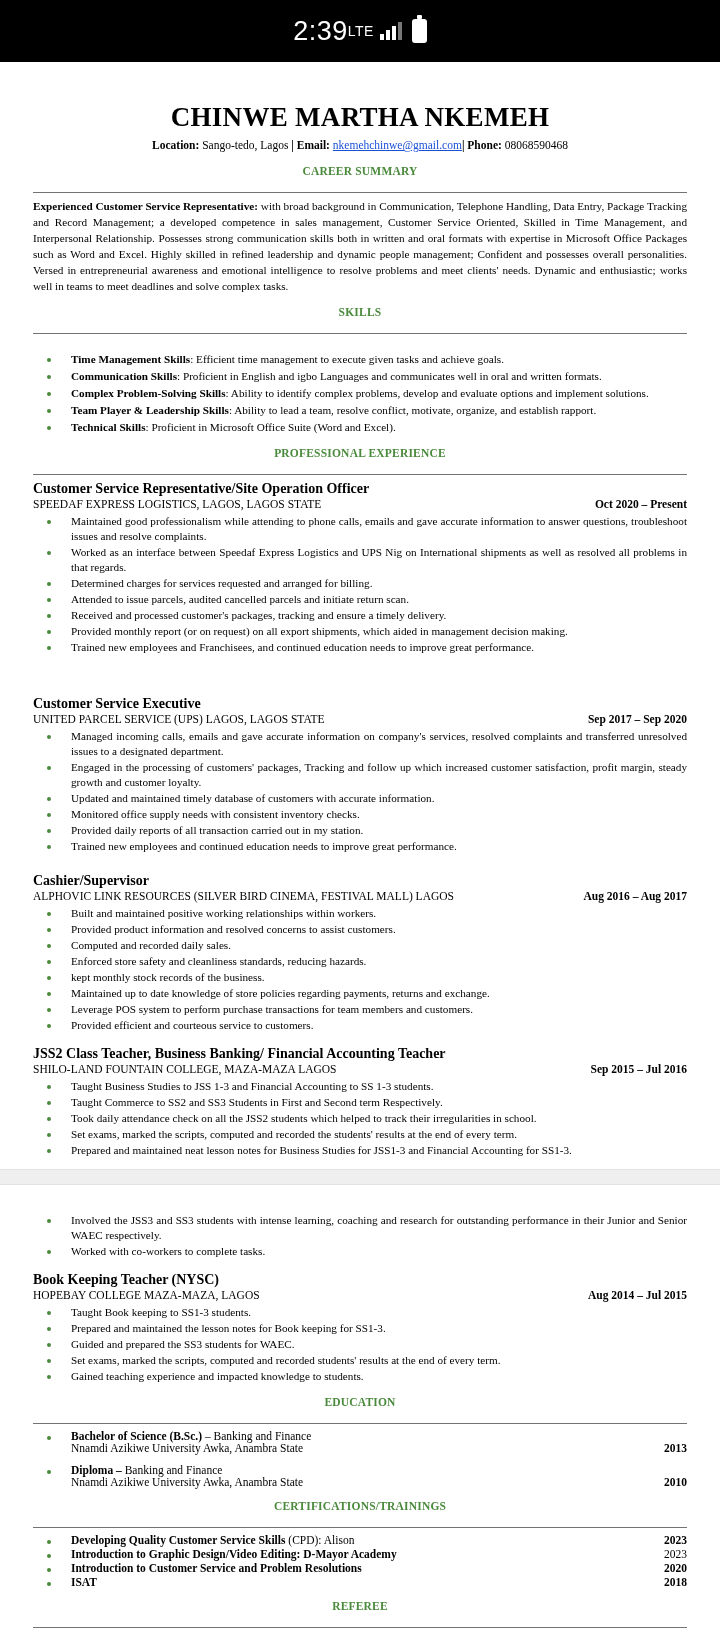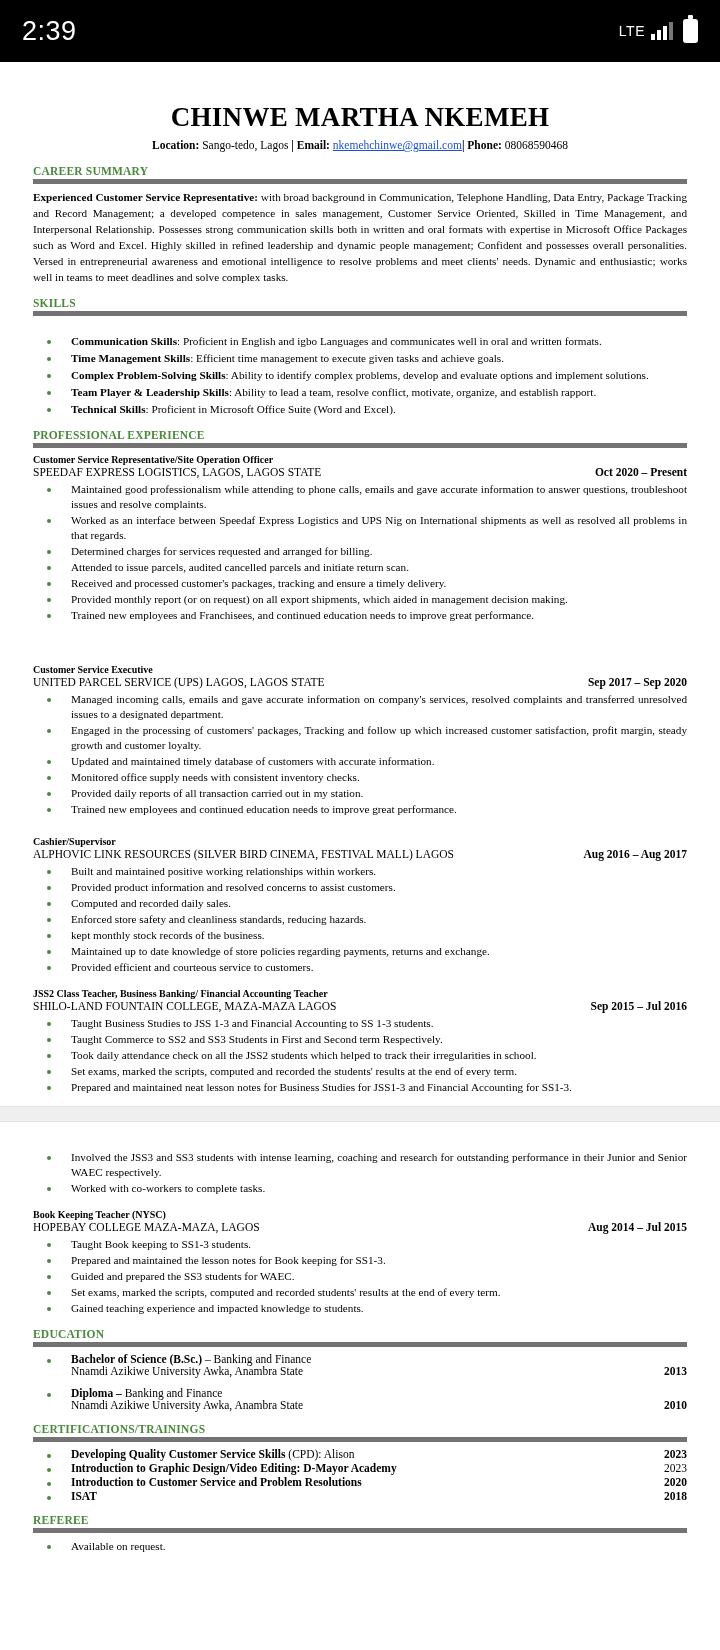--- a/index.html
+++ b/index.html
@@ -11,21 +11,21 @@
     font-family: "Liberation Serif", serif;
     overflow: hidden;
   }
 
   
   .statusbar {
     height: 62px;
     background: #000000;
     display: flex;
     align-items: center;
-    justify-content: space-between;
+    justify-content: center;
     padding: 0 22px;
     color: #ffffff;
   }
   .status-time {
     font-family: "Liberation Sans", sans-serif;
     font-size: 27px;
     font-weight: 400;
     letter-spacing: .5px;
   }
   .status-right {
@@ -102,24 +102,25 @@
     margin-bottom: 14px;
   }
   .contact b { font-weight: bold; margin-top: 28px; }
   .contact a { color: #1a4fd6; text-decoration: underline; }
 
   .section-head {
     color: #4a8a3c;
     font-weight: bold;
     font-size: 11.5px;
     letter-spacing: .2px;
-    border-bottom: 5px solid #737373;
-    padding-bottom: 2px;
+    border-bottom: 1px solid #737373;
+    padding-bottom: 15px;
     margin-top: 12px;
     margin-bottom: 6px;
+    text-align: center;
   }
 
   .summary {
     font-size: 11.2px;
     line-height: 1.42;
     text-align: justify;
     color: #000;
   }
   .summary b { font-weight: bold; }
 
@@ -146,21 +147,21 @@
     background: #4a8a3c;
     border-radius: 50%;
   }
   ul.bullets li b { font-weight: bold; }
 
   ul.skills li { padding-left: 38px; margin-bottom: 2px; }
 
   .job { margin-top: 4px; }
   .job-title {
     font-weight: bold;
-    font-size: 10px;
+    font-size: 14px;
     color: #000;
     margin-bottom: 1px;
   }
   .job-line {
     display: flex;
     justify-content: space-between;
     align-items: flex-end;
     font-size: 11.5px;
     color: #000;
   }
@@ -276,22 +277,22 @@
       <b>Location:</b><span> Sango-tedo, Lagos </span><b>| Email:</b>
       <a href="#">nkemehchinwe@gmail.com</a><b>| Phone:</b><span> 08068590468</span>
     </div>
 
     <div class="section-head">CAREER SUMMARY</div>
     <div class="summary"><b>Experienced Customer Service Representative:</b><span> with broad background in Communication, Telephone Handling, Data Entry, Package Tracking and Record Management; a developed competence in sales management, Customer Service Oriented, Skilled in Time Management, and Interpersonal Relationship. Possesses strong communication skills both in written and oral formats with expertise in Microsoft Office Packages such as Word and Excel. Highly skilled in refined leadership and dynamic people management; Confident and possesses overall personalities. Versed in entrepreneurial awareness and emotional intelligence to resolve problems and meet clients' needs. Dynamic and enthusiastic; works well in teams to meet deadlines and solve complex tasks.</span></div>
 
     <div class="section-head">SKILLS</div>
     <div class="spacer-sm"></div>
     <ul class="bullets skills">
+      <li><b>Time Management Skills</b><span>: Efficient time management to execute given tasks and achieve goals.</span></li>
       <li><b>Communication Skills</b><span>: Proficient in English and igbo Languages and communicates well in oral and written formats.</span></li>
-      <li><b>Time Management Skills</b><span>: Efficient time management to execute given tasks and achieve goals.</span></li>
       <li><b>Complex Problem-Solving Skills</b><span>: Ability to identify complex problems, develop and evaluate options and implement solutions.</span></li>
       <li><b>Team Player &amp; Leadership Skills</b><span>: Ability to lead a team, resolve conflict, motivate, organize, and establish rapport.</span></li>
       <li><b>Technical Skills</b><span>: Proficient in Microsoft Office Suite (Word and Excel).</span></li>
     </ul>
 
     <div class="section-head">PROFESSIONAL EXPERIENCE</div>
 
     <div class="job">
       <div class="job-title">Customer Service Representative/Site Operation Officer</div>
       <div class="job-line">
@@ -335,20 +336,21 @@
         <span class="job-company">ALPHOVIC LINK RESOURCES (SILVER BIRD CINEMA, FESTIVAL MALL) LAGOS</span>
         <span class="job-dates">Aug 2016 – Aug 2017</span>
       </div>
       <ul class="bullets">
         <li>Built and maintained positive working relationships within workers.</li>
         <li>Provided product information and resolved concerns to assist customers.</li>
         <li>Computed and recorded daily sales.</li>
         <li>Enforced store safety and cleanliness standards, reducing hazards.</li>
         <li>kept monthly stock records of the business.</li>
         <li>Maintained up to date knowledge of store policies regarding payments, returns and exchange.</li>
+        <li>Leverage POS system to perform purchase transactions for team members and customers.</li>
         <li>Provided efficient and courteous service to customers.</li>
       </ul>
     </div>
 
     <div class="spacer-sm"></div>
 
     <div class="job">
       <div class="job-title">JSS2 Class Teacher, Business Banking/ Financial Accounting Teacher</div>
       <div class="job-line">
         <span class="job-company">SHILO-LAND FOUNTAIN COLLEGE, MAZA-MAZA LAGOS</span>
@@ -422,23 +424,20 @@
     <div class="cert-row">
       <span class="cert-name"><b>Introduction to Customer Service and Problem Resolutions</b><span></span></span>
       <span class="cert-year">2020</span>
     </div>
     <div class="cert-row">
       <span class="cert-name"><b>ISAT</b><span></span></span>
       <span class="cert-year">2018</span>
     </div>
 
     <div class="section-head">REFEREE</div>
-    <ul class="bullets">
-      <li>Available on request.</li>
-    </ul>
 
   </div>
 </div>
 
 <div class="navbar">
   <div class="nav-back"></div>
   <div class="nav-home"></div>
   <div class="nav-recents"></div>
 </div>
 

